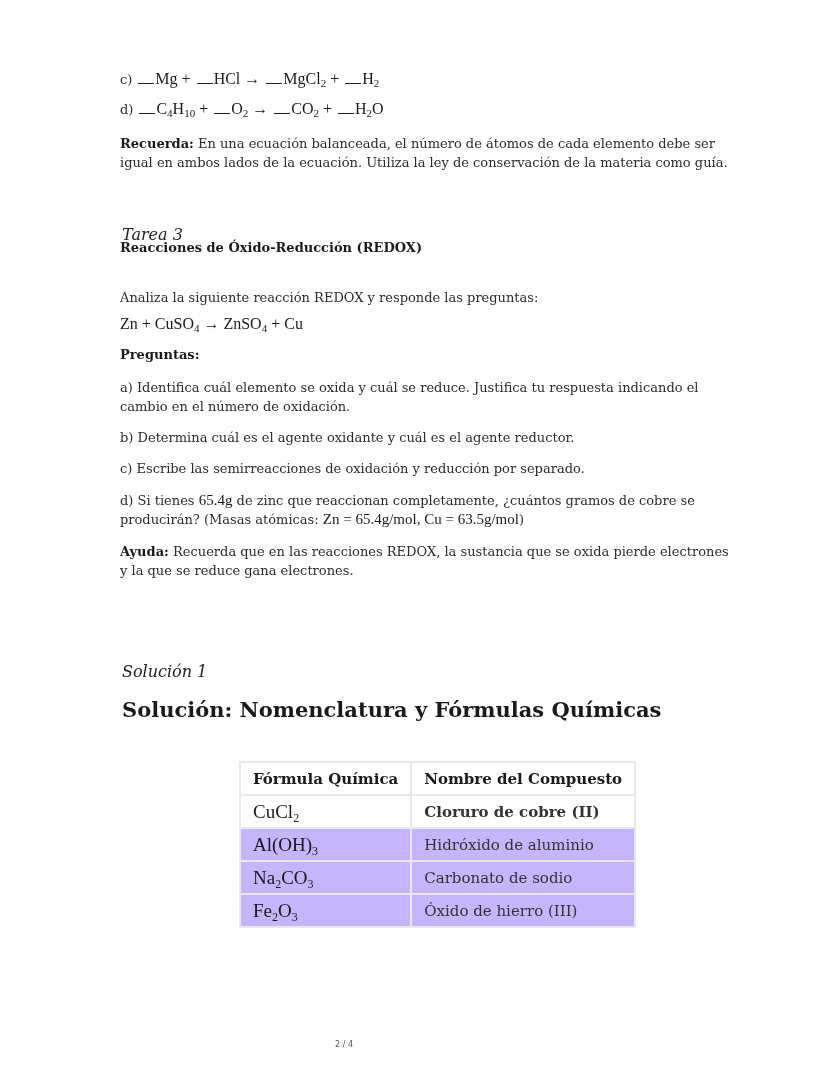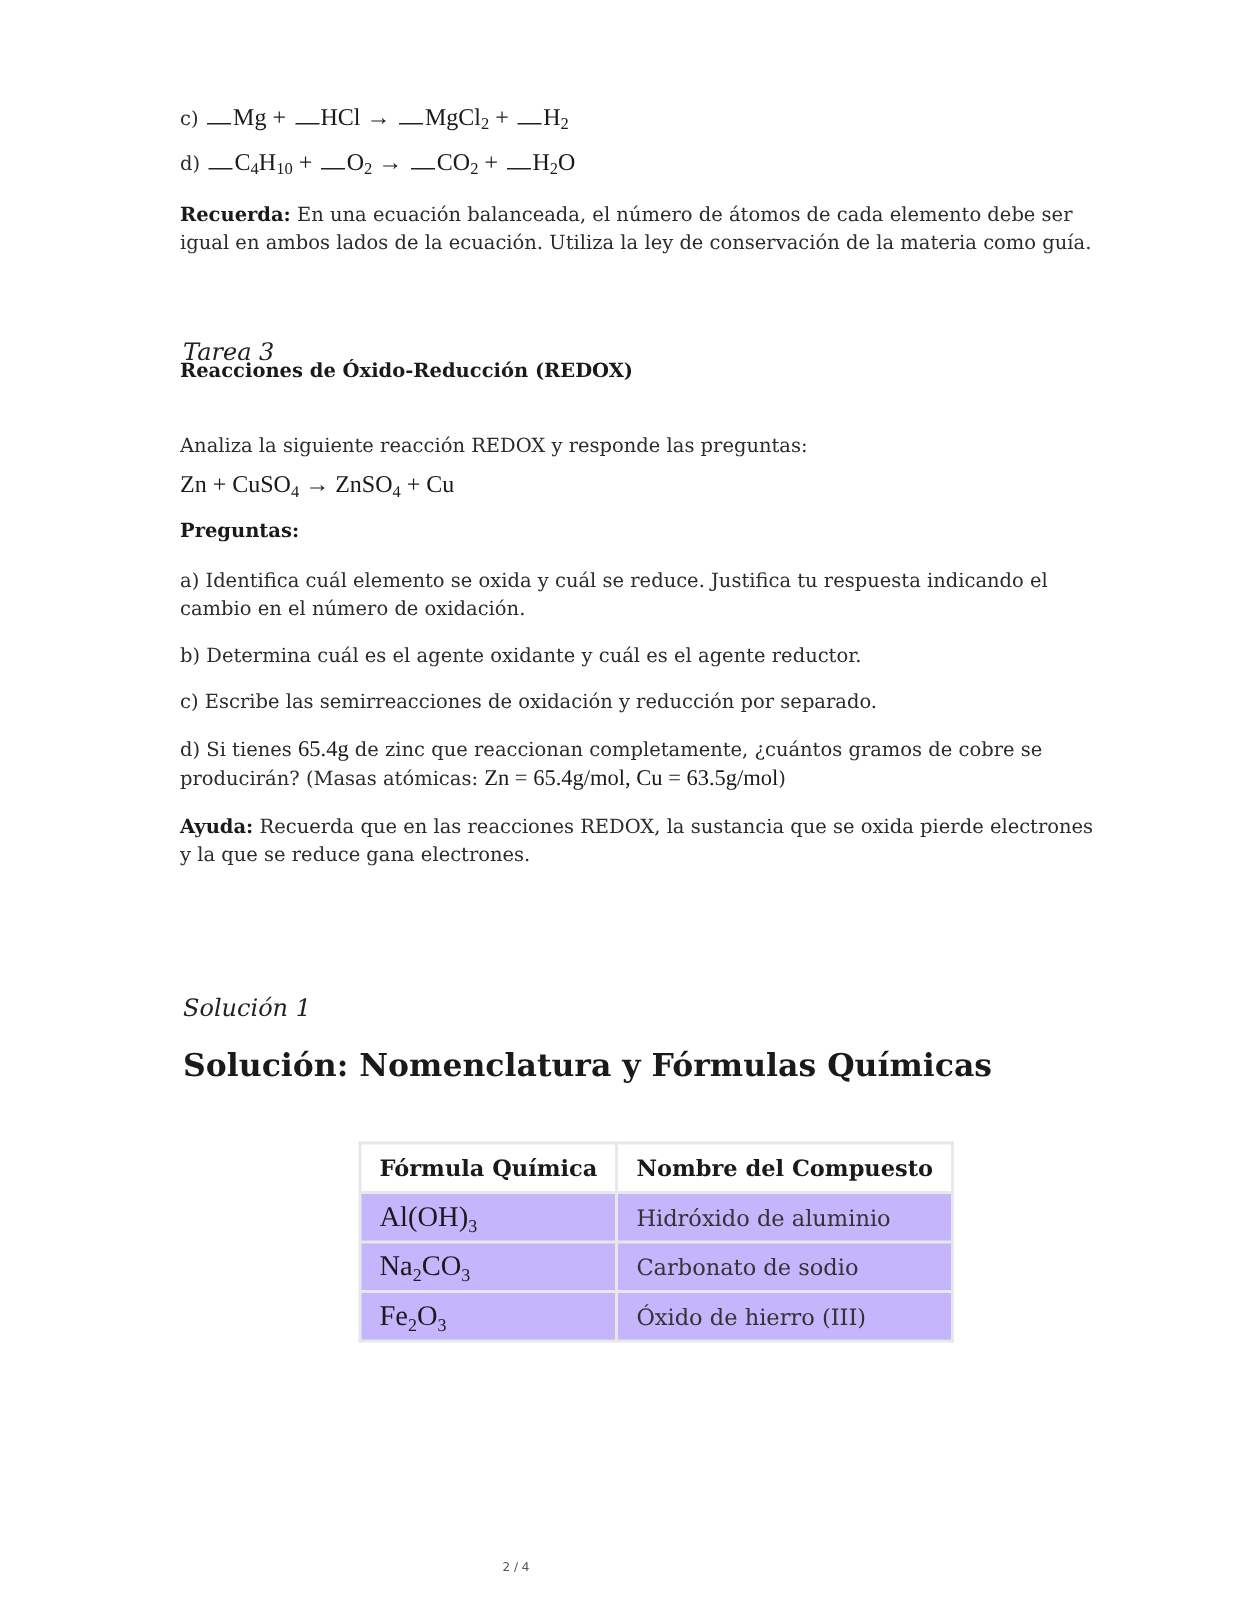--- a/index.html
+++ b/index.html
@@ -88,20 +88,24 @@
 </div>
 
 <table class="sol">
   <thead>
     <tr>
       <th>Fórmula Química</th>
       <th>Nombre del Compuesto</th>
     </tr>
   </thead>
   <tbody>
+    <tr>
+      <td class="formula"><span>CuCl</span><sub>2</sub></td>
+      <td class="bold">Cloruro de cobre (II)</td>
+    </tr>
     <tr class="alt">
       <td class="formula"><span>Al(OH)</span><sub>3</sub></td>
       <td>Hidróxido de aluminio</td>
     </tr>
     <tr class="alt">
       <td class="formula"><span>Na</span><sub>2</sub><span>CO</span><sub>3</sub></td>
       <td>Carbonato de sodio</td>
     </tr>
     <tr class="alt">
       <td class="formula"><span>Fe</span><sub>2</sub><span>O</span><sub>3</sub></td>

